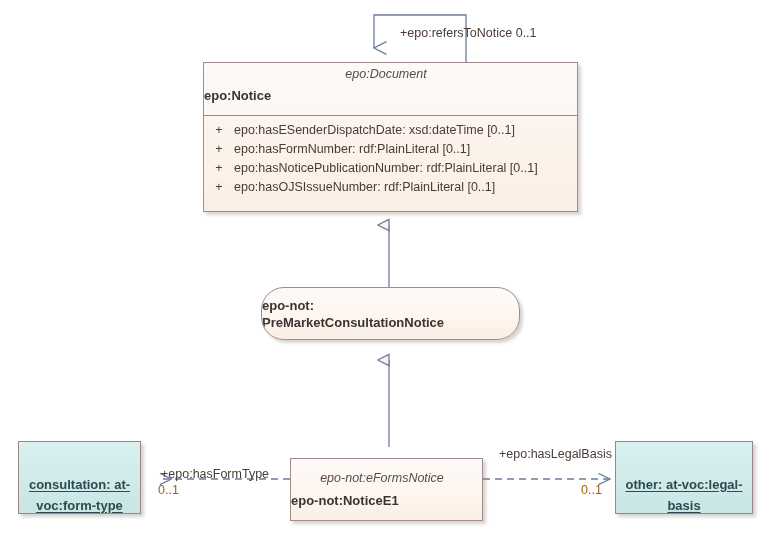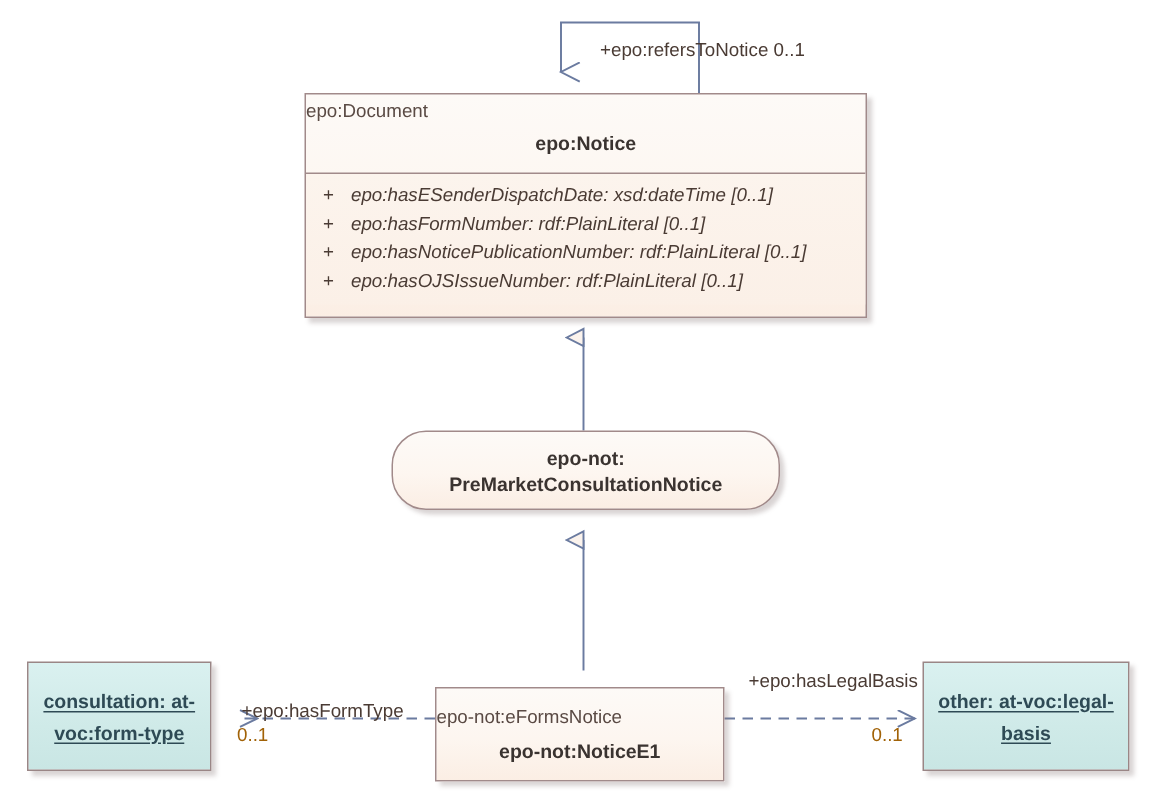--- a/index.html
+++ b/index.html
@@ -37,32 +37,32 @@
   }
   .node.class {
     background: linear-gradient(180deg, #fdfaf7 0%, #fdf6f0 55%, #fbeee4 100%);
   }
   .node.instance {
     border-color: #9a8686;
     background: linear-gradient(180deg, #daf1f0 0%, #cfeae8 60%, #c9e6e4 100%);
   }
 
   .stereotype {
+    font-style: italic;
     font-size: 12.5px;
     color: #5a4a44;
-    text-align: left;
+    text-align: center;
     padding: 4px 9px 0 0;
     line-height: 15px;
     white-space: nowrap;
   }
   .classname {
     font-weight: bold;
     font-size: 13px;
     color: #3a3330;
-    text-align: center;
     line-height: 17px;
     white-space: pre-line;
   }
   .compartment-sep {
     border-top: 1px solid #a18a8a;
   }
   .attrs {
     background: linear-gradient(180deg, #fcf4ed 0%, #fbf0e7 100%);
     padding: 5px 0 6px 0;
   }
@@ -71,30 +71,31 @@
     font-size: 12.5px;
     color: #4a3b34;
     line-height: 19px;
     white-space: nowrap;
   }
   .attr .vis {
     width: 30px;
     text-align: center;
     flex: 0 0 30px;
   }
-  .attr .sig { flex: 1 1 auto; font-style: italic; }
+  .attr .sig { flex: 1 1 auto; }
 
   
   .instance-body {
     height: 100%;
     display: flex;
     align-items: center;
     justify-content: center;
     padding: 0 6px;
     box-sizing: border-box;
+    margin-top: 17px;
   }
   .instance-name {
     font-size: 13px;
     font-weight: bold;
     color: #2e4a55;
     text-align: center;
     line-height: 21px;
     text-decoration: underline;
     text-underline-offset: 2px;
   }

